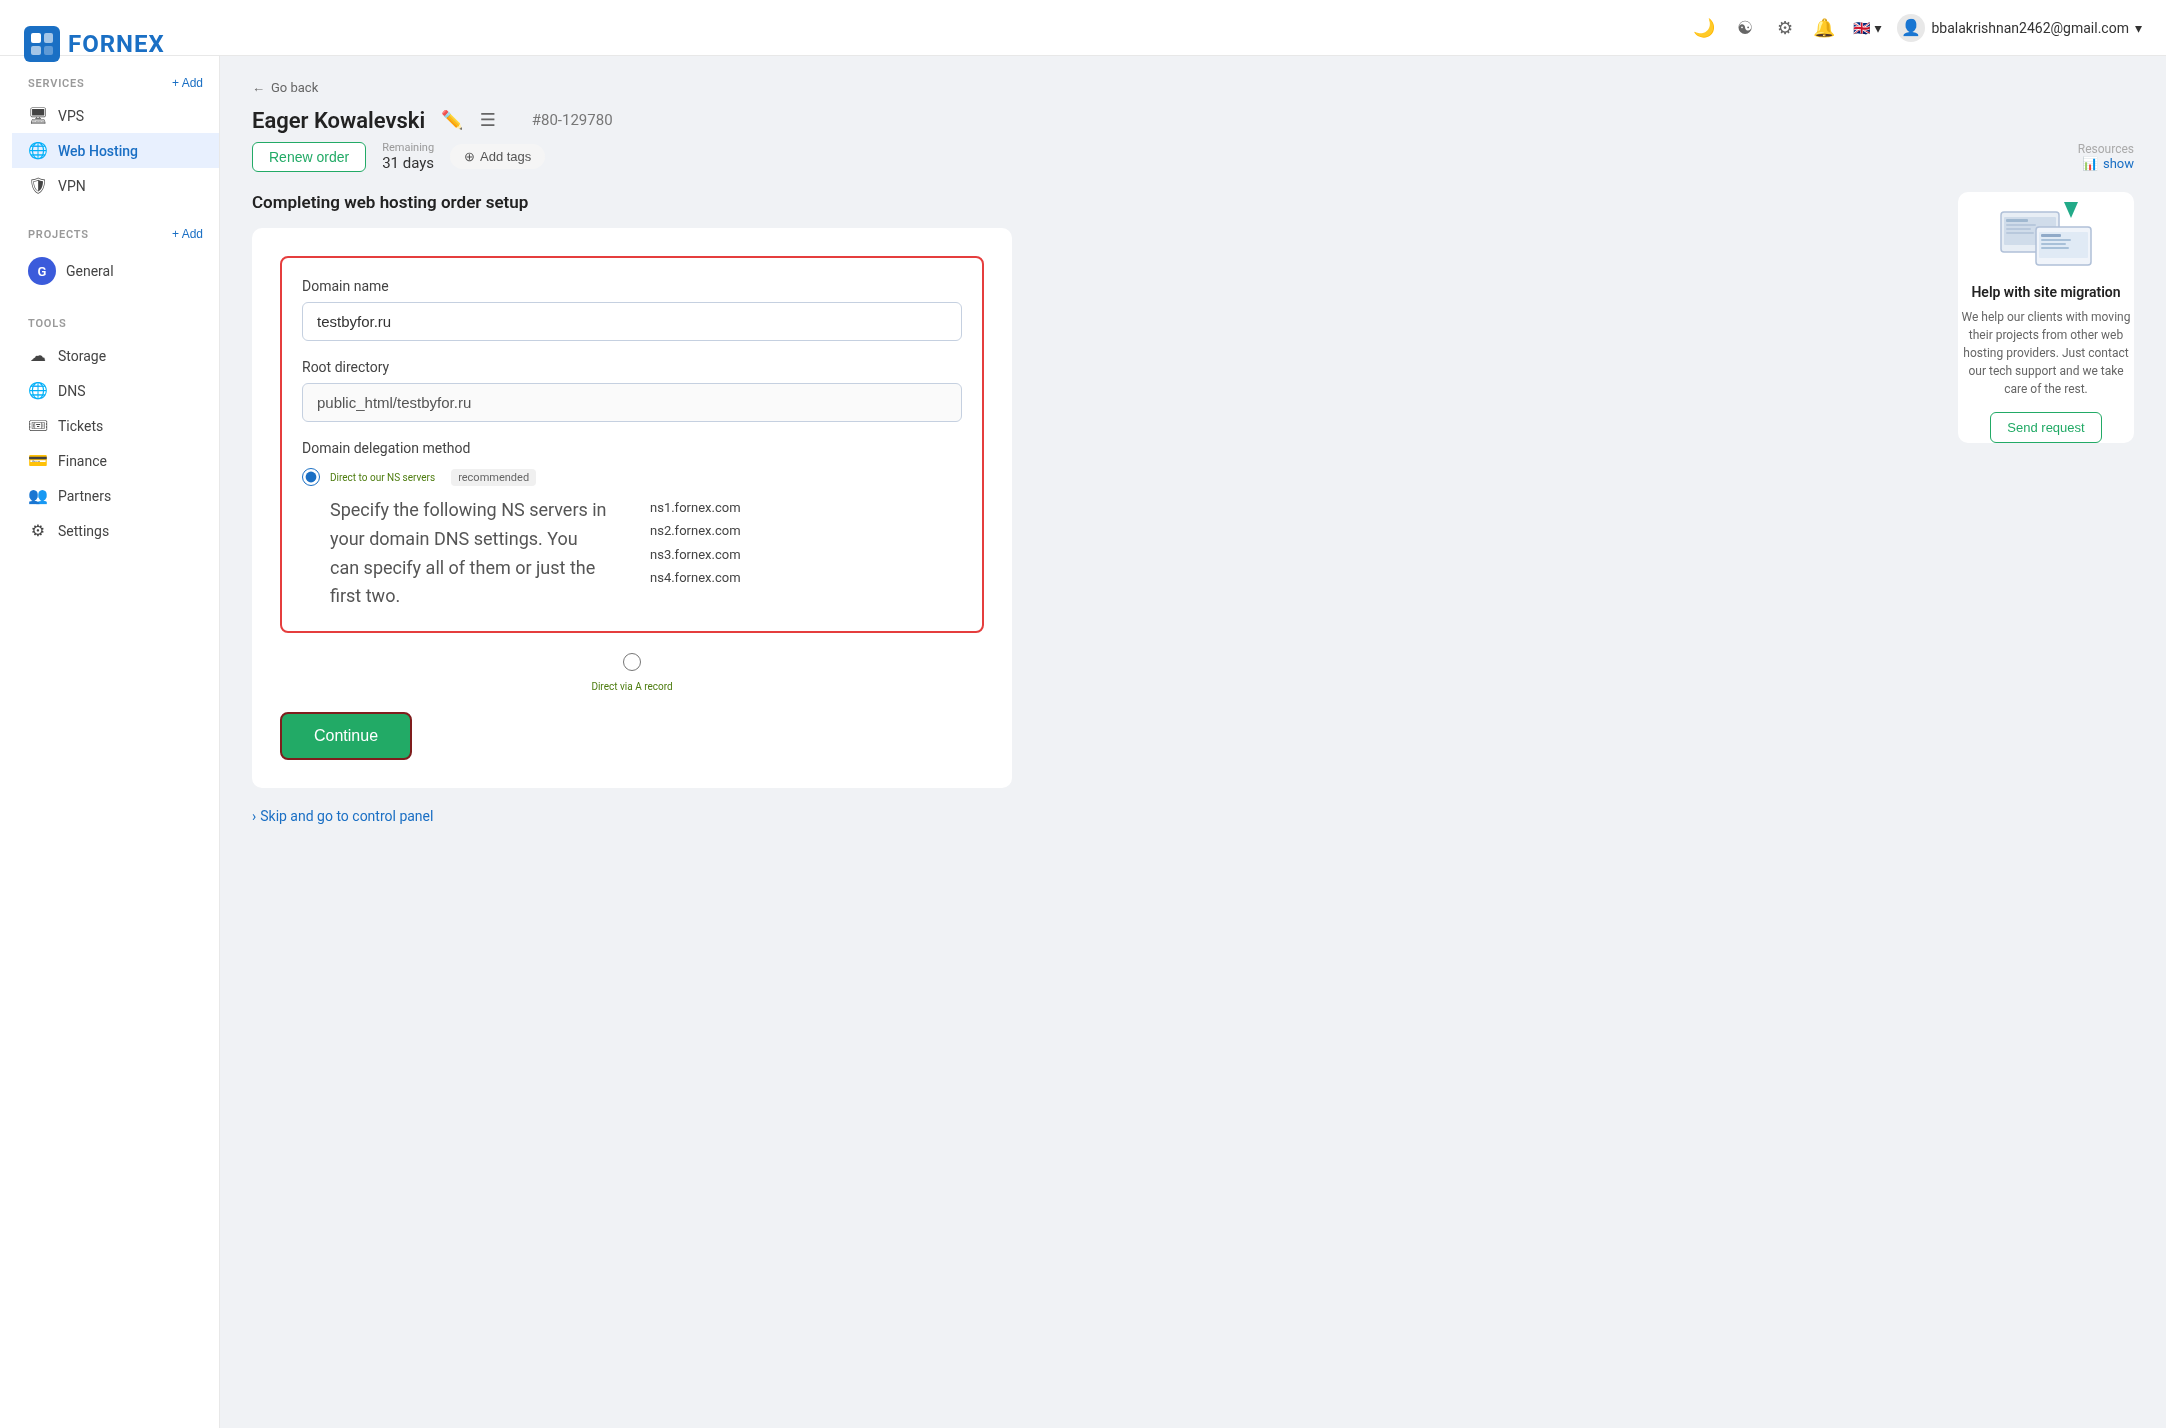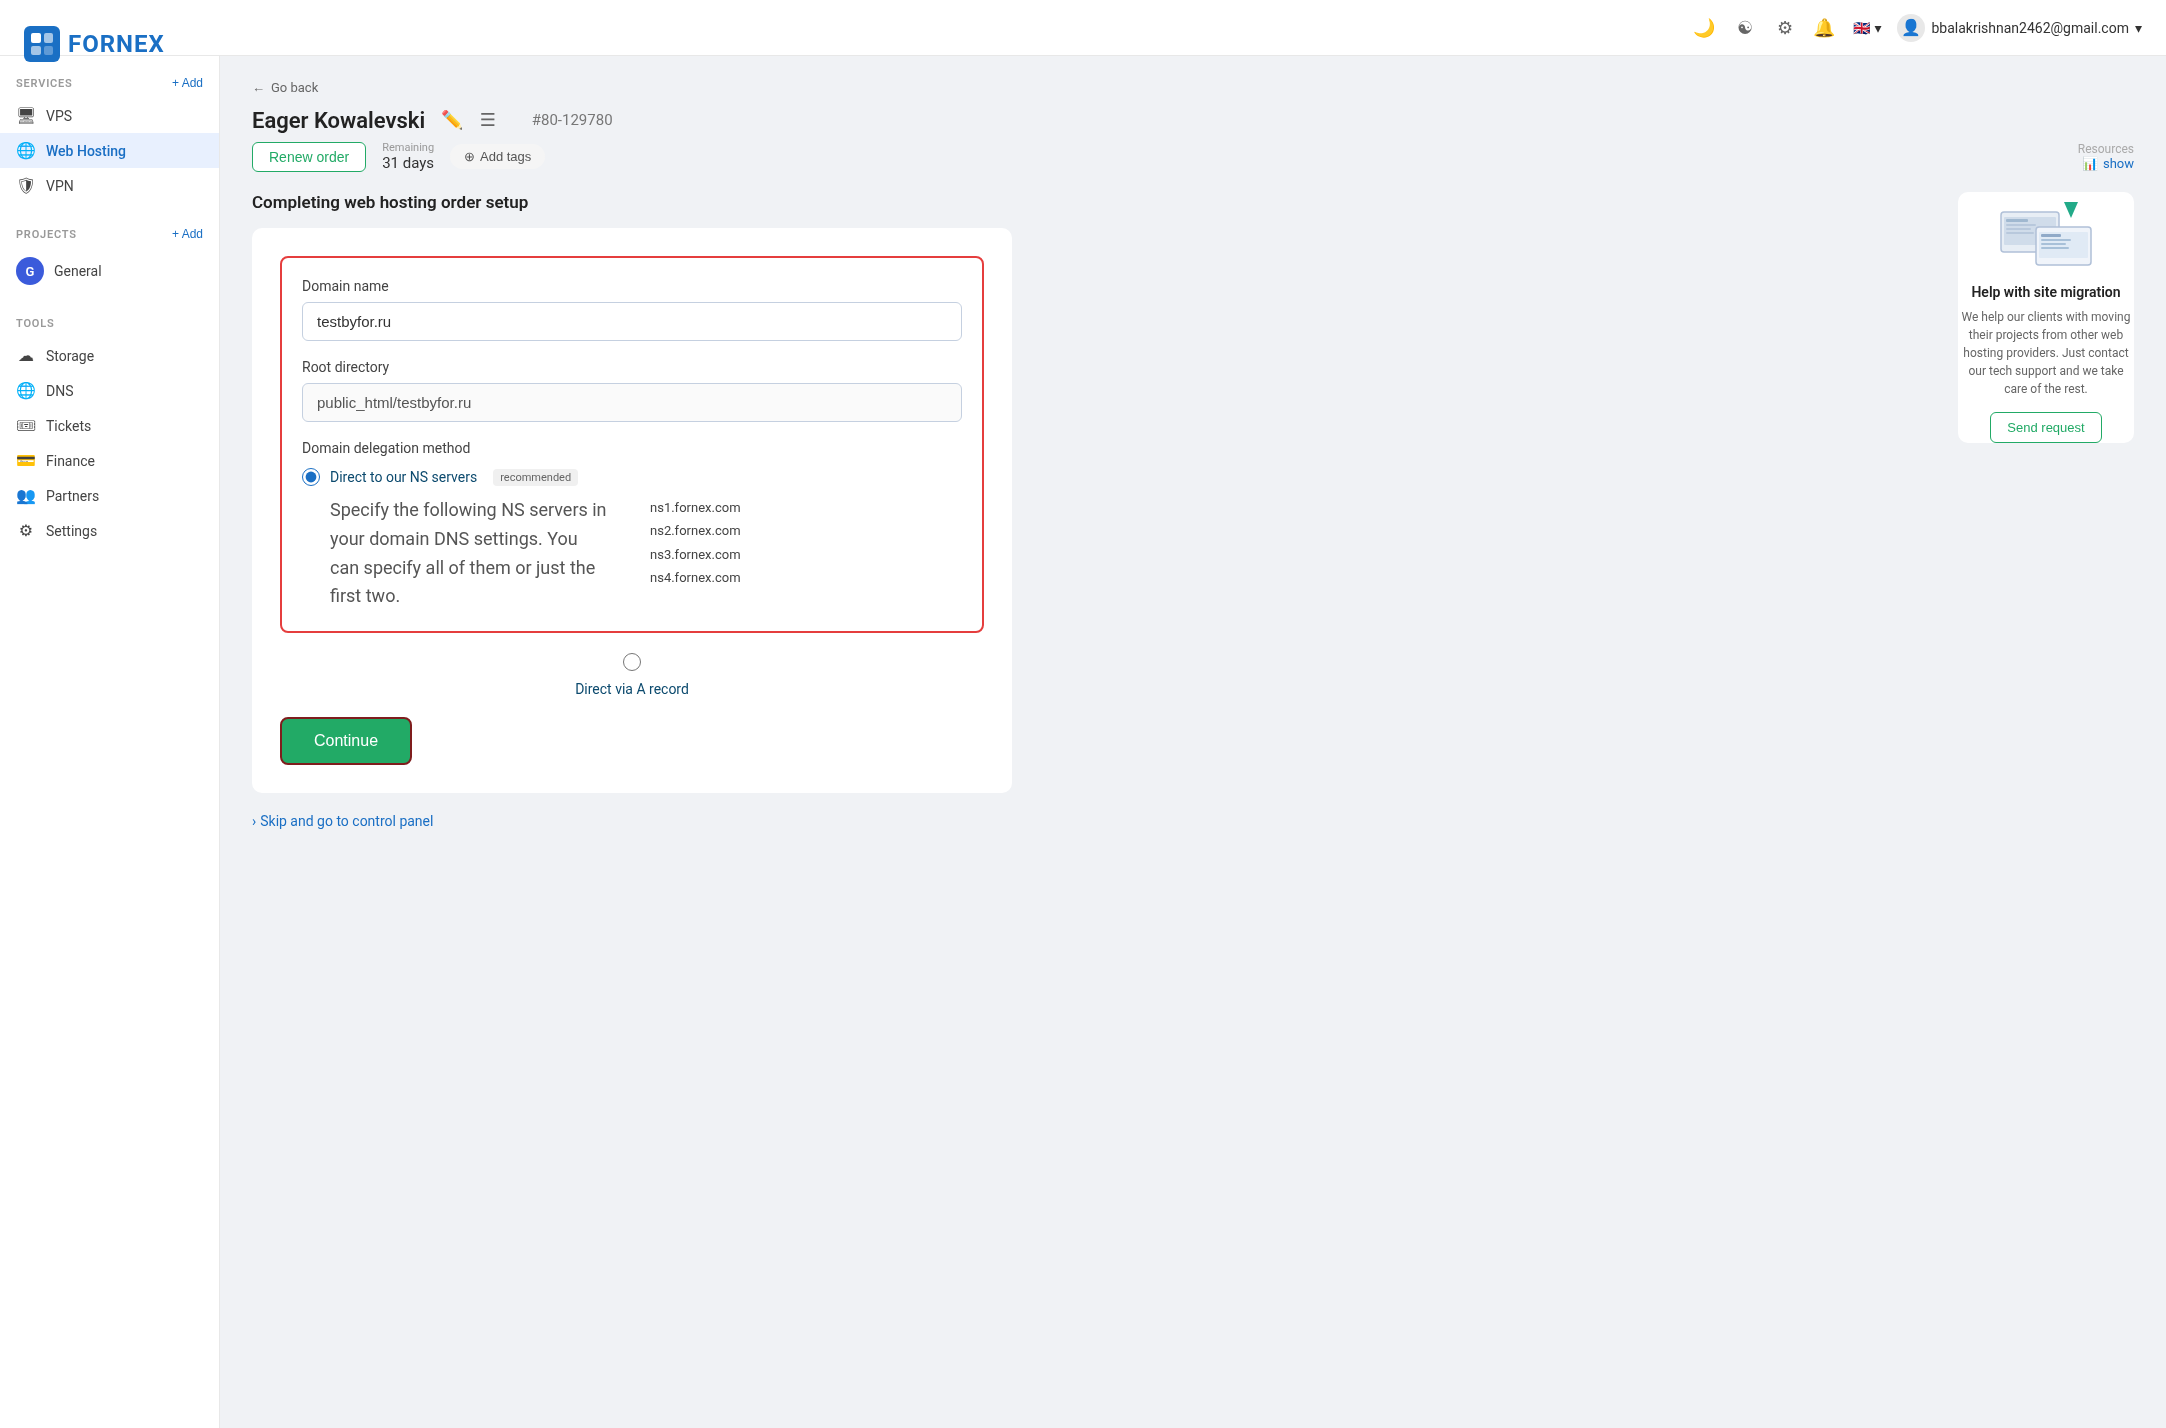--- a/index.html
+++ b/index.html
@@ -92,20 +92,21 @@
     .sidebar {
       width: 220px;
       background: #fff;
       border-right: 1px solid #e8e8e8;
       padding: 20px 0;
       flex-shrink: 0;
       min-height: calc(100vh - 56px);
     }
     .sidebar-section {
       margin-bottom: 24px;
+      padding-left: 12px;
     }
     .sidebar-section-header {
       display: flex;
       align-items: center;
       justify-content: space-between;
       padding: 0 16px;
       margin-bottom: 8px;
     }
     .sidebar-section-title {
       font-size: 11px;
@@ -333,22 +334,22 @@
       gap: 10px;
       margin-bottom: 10px;
       cursor: pointer;
     }
     .radio-option input[type="radio"] {
       width: 18px;
       height: 18px;
       accent-color: #1a6fc4;
     }
     .radio-label {
-      font-size: 14px;
-      color: #0c4a6e;
+      font-size: 10px;
+      color: #4d7c0f;
     }
     .recommended-badge {
       background: #f0f0f0;
       color: #666;
       font-size: 11px;
       border-radius: 4px;
       padding: 2px 7px;
       margin-left: 6px;
     }
     .ns-info-block {

